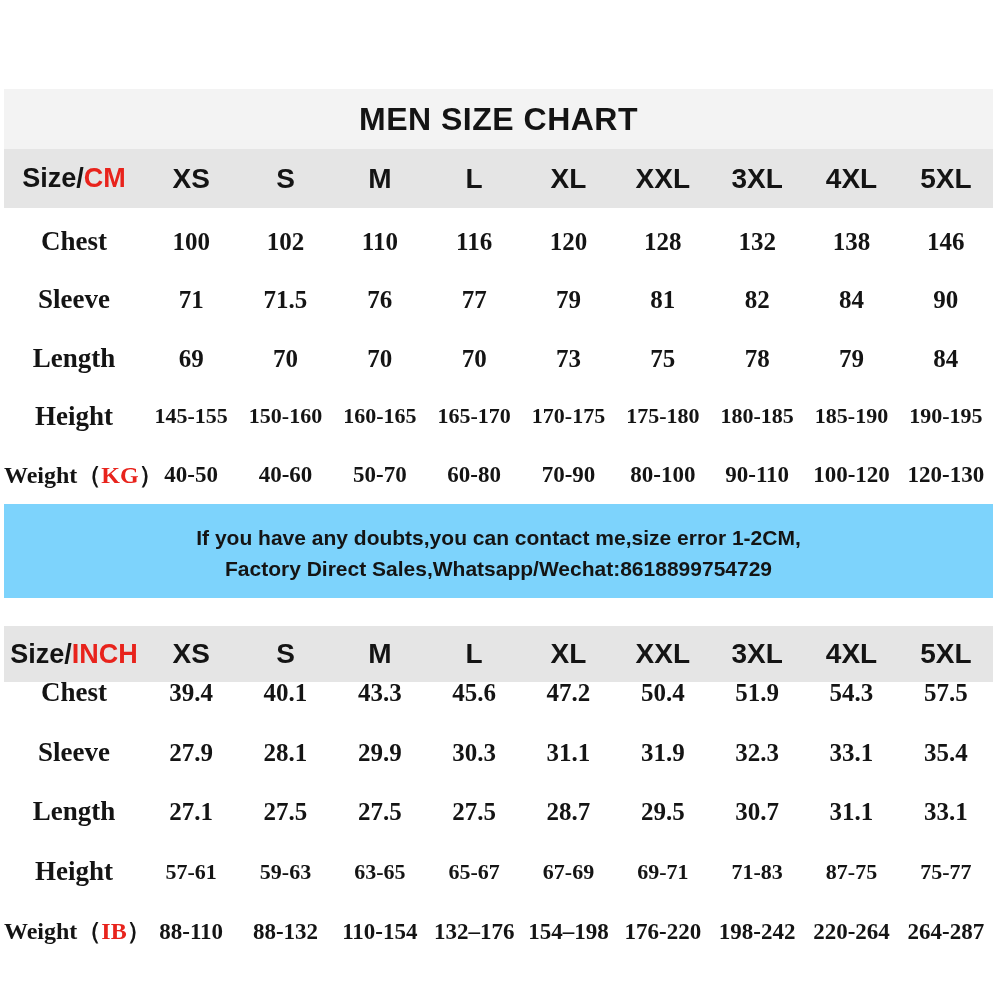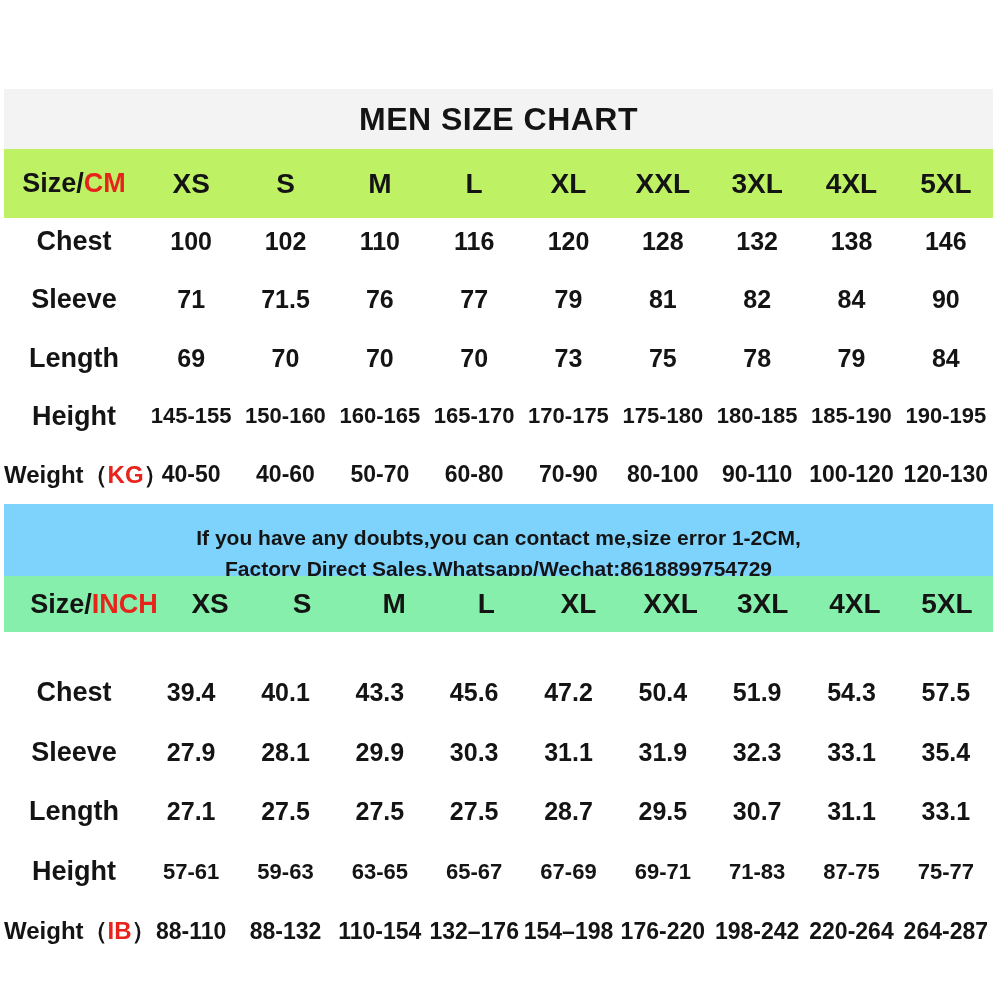--- a/index.html
+++ b/index.html
@@ -13,28 +13,28 @@
   }
   .sheet { position: relative; width: 1000px; height: 1000px; overflow: hidden; background: #fff; margin-top: 16px; }
 
   .band { position: absolute; left: 4px; width: 989px; }
   .grid { display: grid; grid-template-columns: 140px repeat(9, 1fr); align-items: center; }
   .cell { text-align: center; white-space: nowrap; line-height: 1; }
 
   .title-band { top: 73px; height: 60px; background: #f3f3f3; display: flex; align-items: center; justify-content: center; }
   .title { margin: 0; font-size: 32px; letter-spacing: .5px; }
 
-  .hdr-cm   { top: 133px; height: 69px; background: #bef264; }
-  .hdr-inch { top: 560px; height: 56px; background: #86efac; padding-left: 20px; }
+  .hdr-cm   { top: 133px; height: 59px; background: #e5e5e5; }
+  .hdr-inch { top: 610px; height: 56px; background: #e5e5e5; }
   .hdr-cell { font-size: 28px; }
 
   .rows { position: absolute; left: 4px; width: 989px; display: flex; flex-direction: column; }
   .rows-cm   { top: 196px; height: 292px; }
   .rows-inch { top: 647px; height: 298px; }
-  .row { flex: 1; }
+  .row { flex: 1; font-family: Liberation Serif, serif; }
 
   .label-cell { font-size: 27px; }
   .row-plain  .val { font-size: 25px; }
   .row-range  .val { font-size: 22px; }
   .row-weight .val { font-size: 23px; }
   .weight-label { font-size: 24px; }
   .red { color: #e8231c; }
 
   .note-band { top: 488px; height: 94px; background: #7dd3fc; display: flex; flex-direction: column;
                align-items: center; justify-content: center; gap: 3px; padding-top: 4px; }

